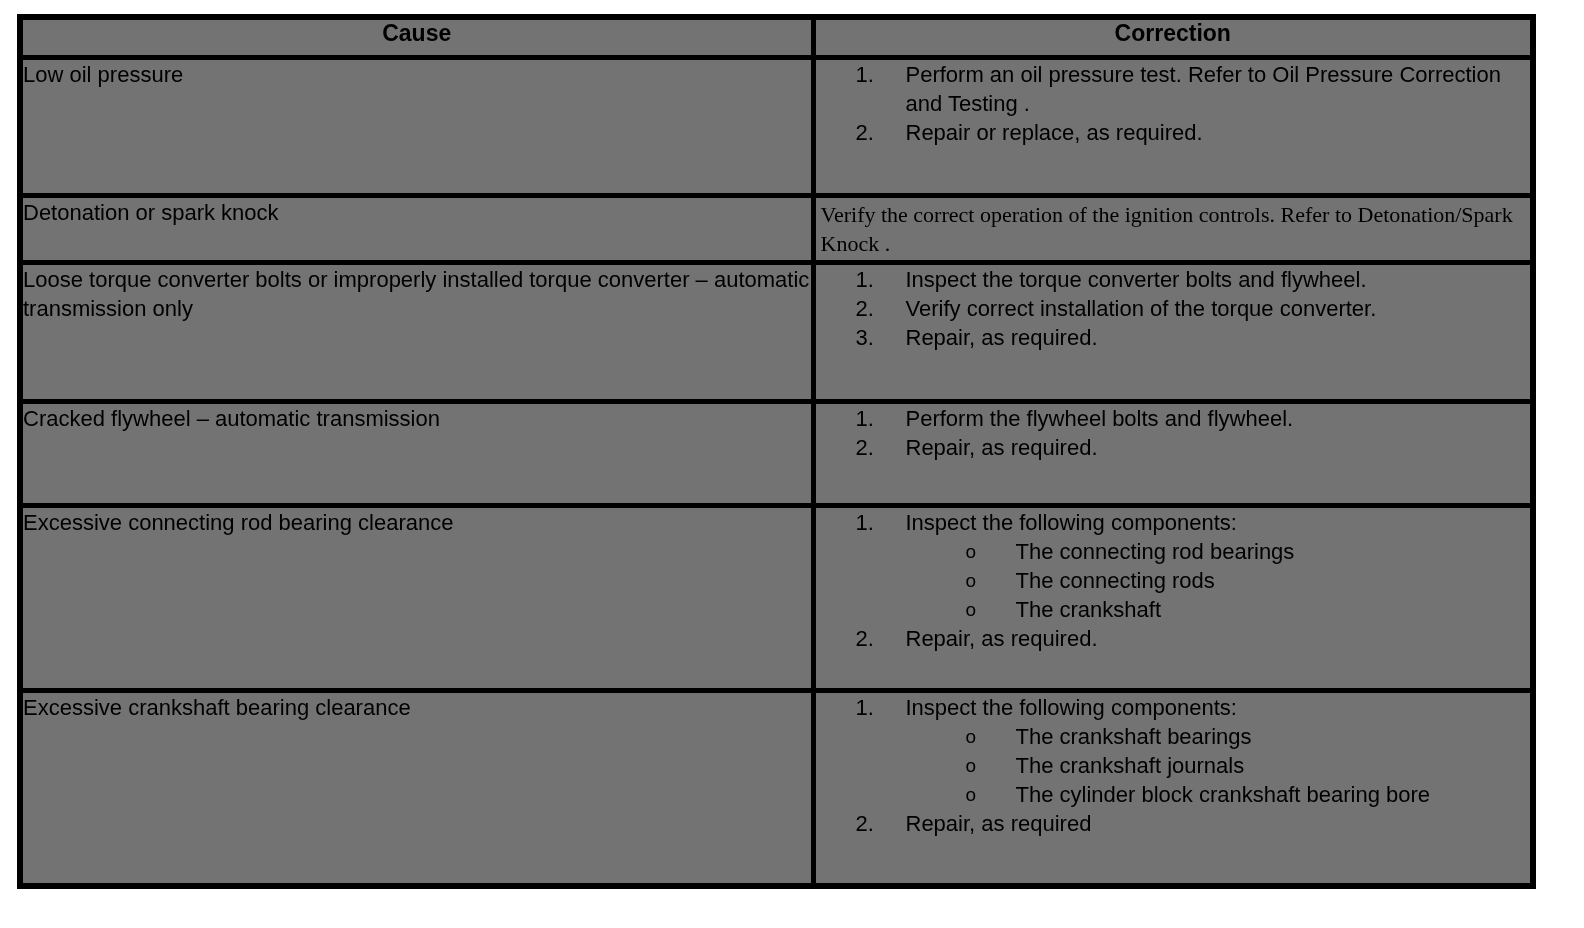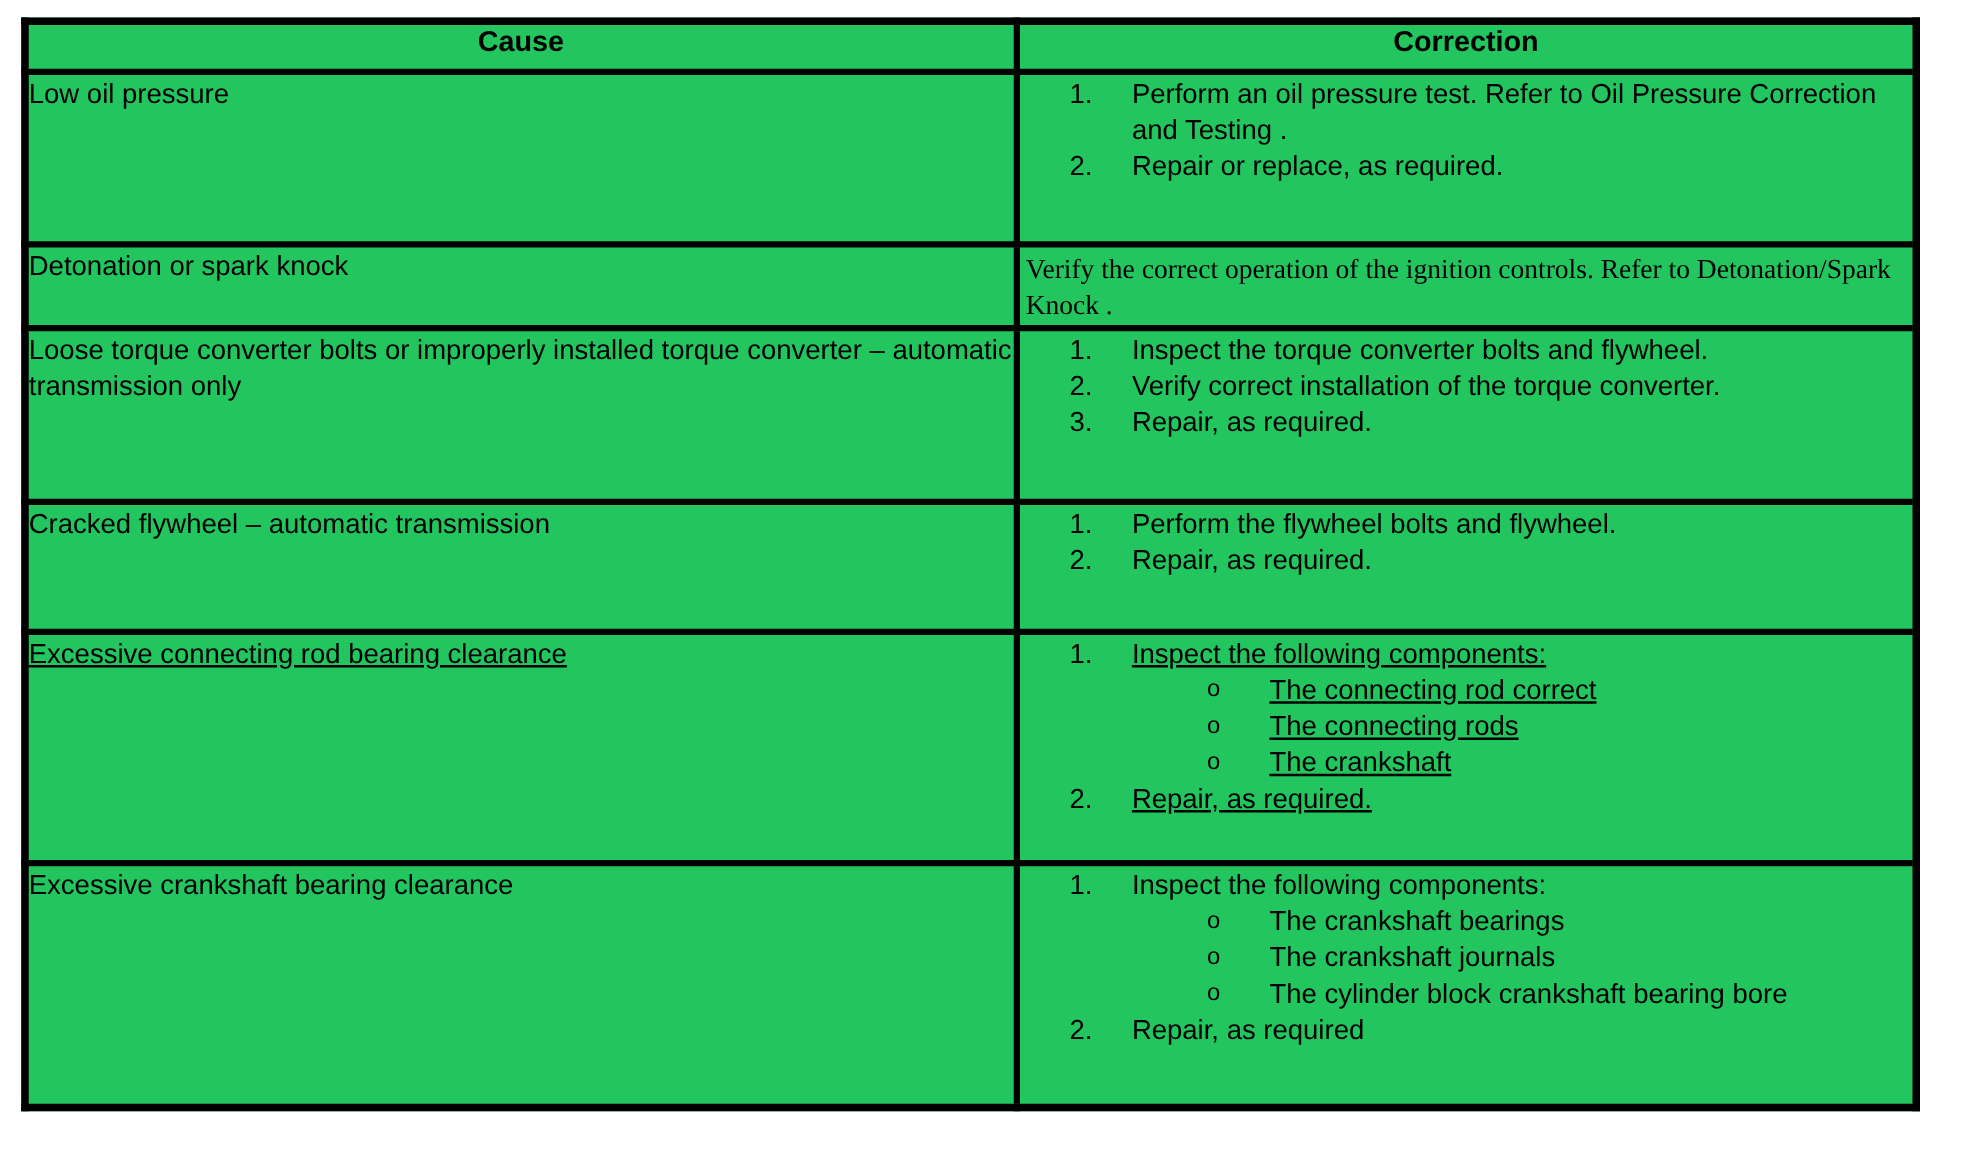--- a/index.html
+++ b/index.html
@@ -13,21 +13,21 @@
   }
   body {
     font-family: "Liberation Sans", sans-serif;
     color: #000000;
   }
   table.diag-table {
     border-collapse: collapse;
     table-layout: fixed;
     width: 1513px;
     margin: 14px 0 0 17px;
-    background: #22c55e;
+    background: #737373;
     border: 6px solid #000000;
   }
   table.diag-table th,
   table.diag-table td {
     border: 5px solid #000000;
     vertical-align: top;
     padding: 0;
   }
   th.col-header {
     height: 40px;
@@ -69,21 +69,21 @@
     left: 150px;
     top: 0px;
     font-size: 19px;
   }
   
   tr.h-hdr { height: 40px; }
   tr.h-r0 { height: 138px; margin-left: 47px; }
   tr.h-r1 { height: 66px; }
   tr.h-r2 { height: 139px; }
   tr.h-r3 { height: 104px; }
-  tr.h-r4 { height: 185px; text-decoration: underline; }
+  tr.h-r4 { height: 185px; }
   tr.h-r5 { height: 196px; }
 </style>
 </head>
 <body>
 
 <table class="diag-table">
   <colgroup>
     <col style="width:793px">
     <col style="width:720px">
   </colgroup>
@@ -141,21 +141,21 @@
       </td>
     </tr>
 
     <tr class="h-r4">
       <td class="cause-cell">Excessive connecting rod bearing clearance</td>
       <td class="corr-cell">
         <div class="num-item">
           <span class="num">1.</span><span class="itxt">Inspect the following components:</span>
         </div>
         <div class="sub-item">
-          <span class="bullet">o</span><span class="btxt">The connecting rod correct</span>
+          <span class="bullet">o</span><span class="btxt">The connecting rod bearings</span>
         </div>
         <div class="sub-item">
           <span class="bullet">o</span><span class="btxt">The connecting rods</span>
         </div>
         <div class="sub-item">
           <span class="bullet">o</span><span class="btxt">The crankshaft</span>
         </div>
         <div class="num-item">
           <span class="num">2.</span><span class="itxt">Repair, as required.</span>
         </div>

